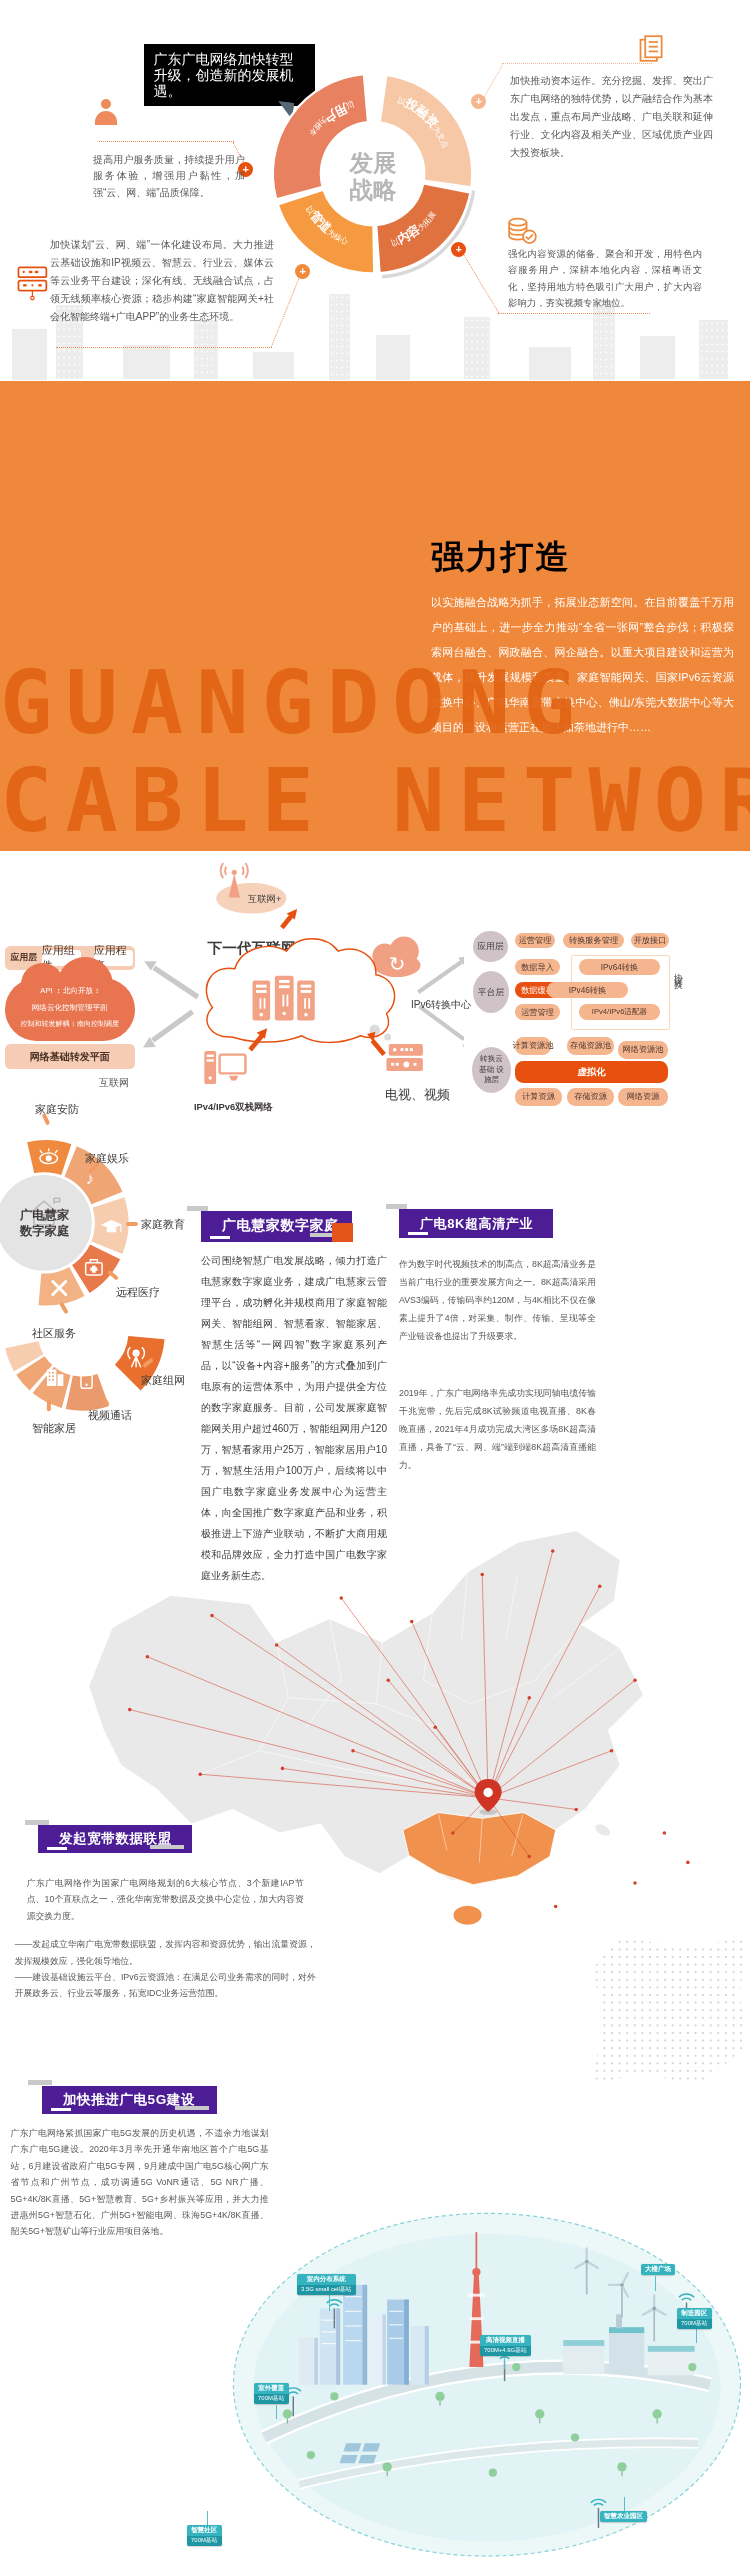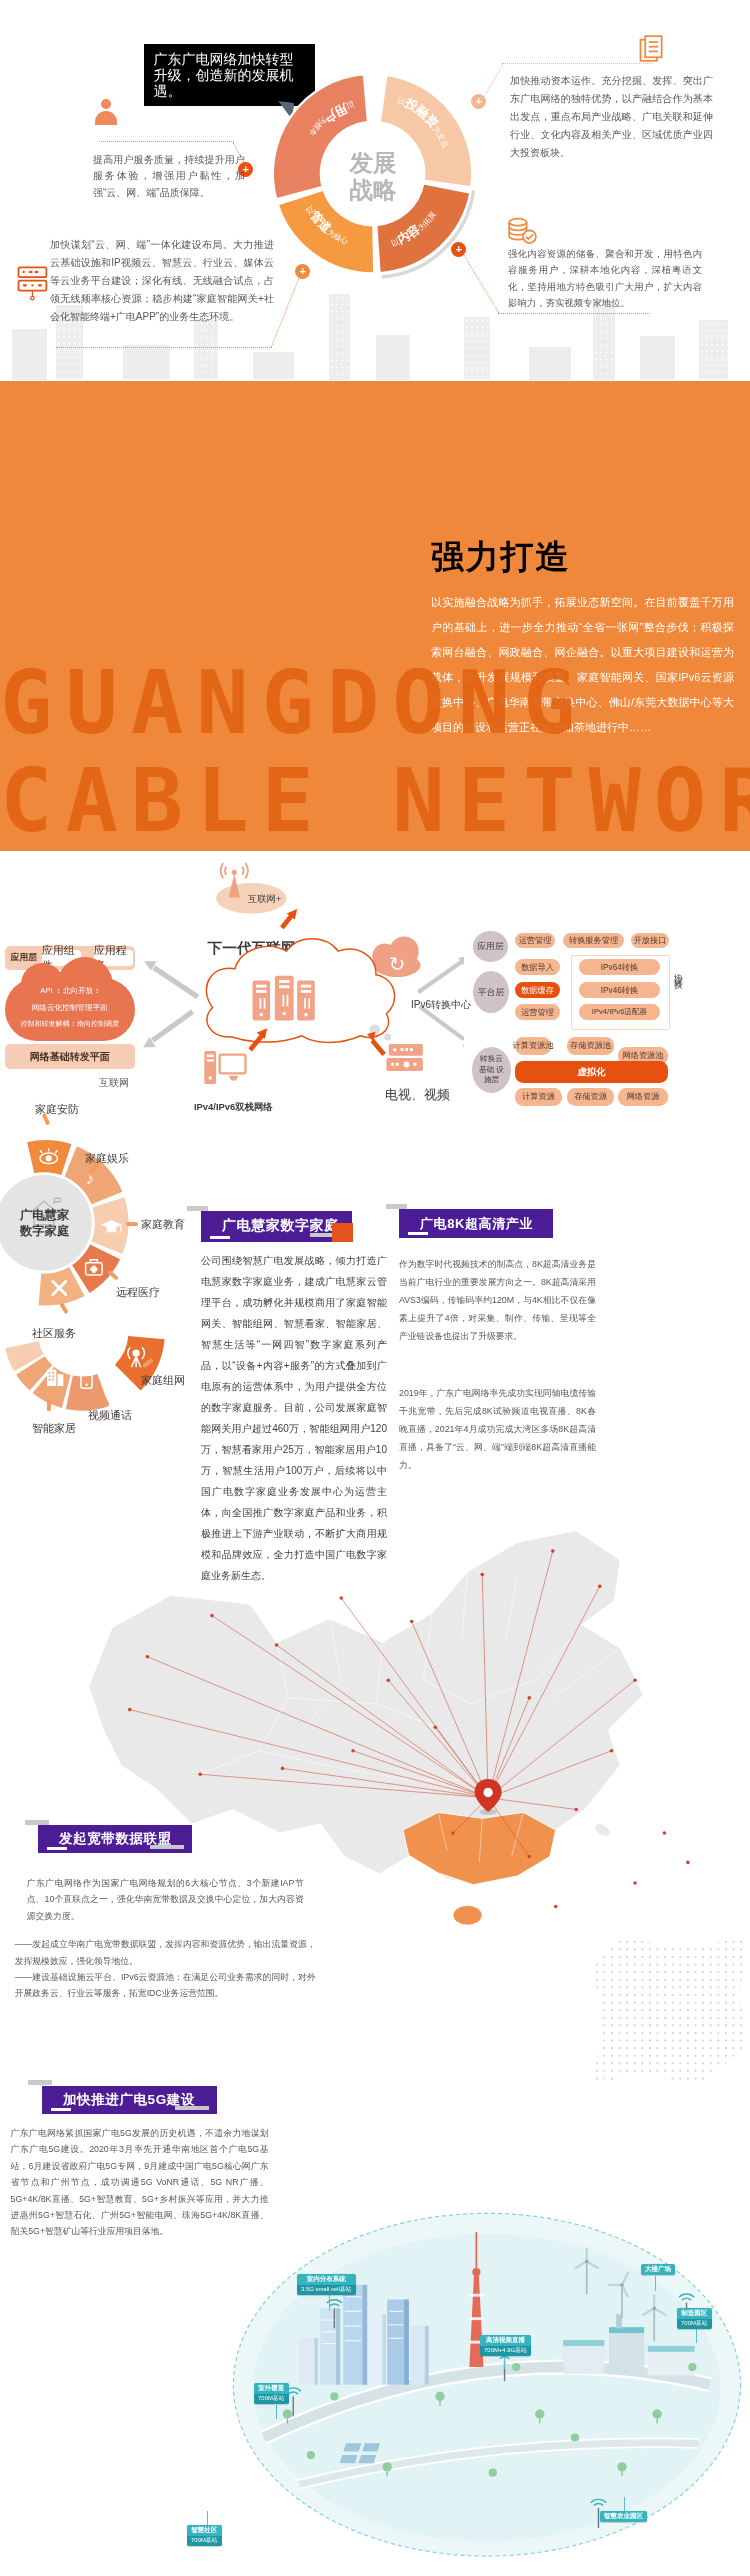--- a/index.html
+++ b/index.html
@@ -311,35 +311,35 @@
         <span>数据缓存</span>
       </div>
     <div class="spill" style="left:515px;top:154px;width:45px;height:16.4px">
         <span>运营管理</span>
       </div>
 
     <div class="abs" style="left:571px;top:105px;width:97px;height:73px;border:1.2px solid #f6d7bb;border-radius:2.3px"></div>
     <div class="spill" style="left:579px;top:109px;width:81px;height:16.4px">
         <span>IPv64转换</span>
       </div>
-    <div class="spill" style="left:579px;top:132px;width:81px;height:16.4px">
+    <div class="spill" style="left:547px;top:132px;width:81px;height:16.4px">
         <span>IPv46转换</span>
       </div>
     <div class="spill" style="left:579px;top:154px;width:81px;height:16.4px;font-size:7.6px">
         <span>IPv4/IPv6适配器</span>
       </div>
     <div class="abs" style="left:673px;top:116px;writing-mode:vertical-rl;font-size:8.8px;color:#595757;letter-spacing:2.3px">协议转换</div>
 
     <div class="spill" style="left:515px;top:187px;width:36px;height:17.6px">
         <span>计算资源池</span>
       </div>
     <div class="spill" style="left:567px;top:187px;width:47px;height:17.6px">
         <span>存储资源池</span>
       </div>
-    <div class="spill" style="left:618px;top:197px;width:50px;height:17.6px">
+    <div class="spill" style="left:618px;top:191px;width:50px;height:17.6px">
         <span>网络资源池</span>
       </div>
     <div class="spill dark" style="left:515px;top:211px;width:153px;height:22px;font-size:9.4px;font-weight:bold">
         <span>虚拟化</span>
       </div>
     <div class="spill" style="left:515px;top:238px;width:47px;height:17.6px">
         <span>计算资源</span>
       </div>
     <div class="spill" style="left:567px;top:238px;width:47px;height:17.6px">
         <span>存储资源</span>

